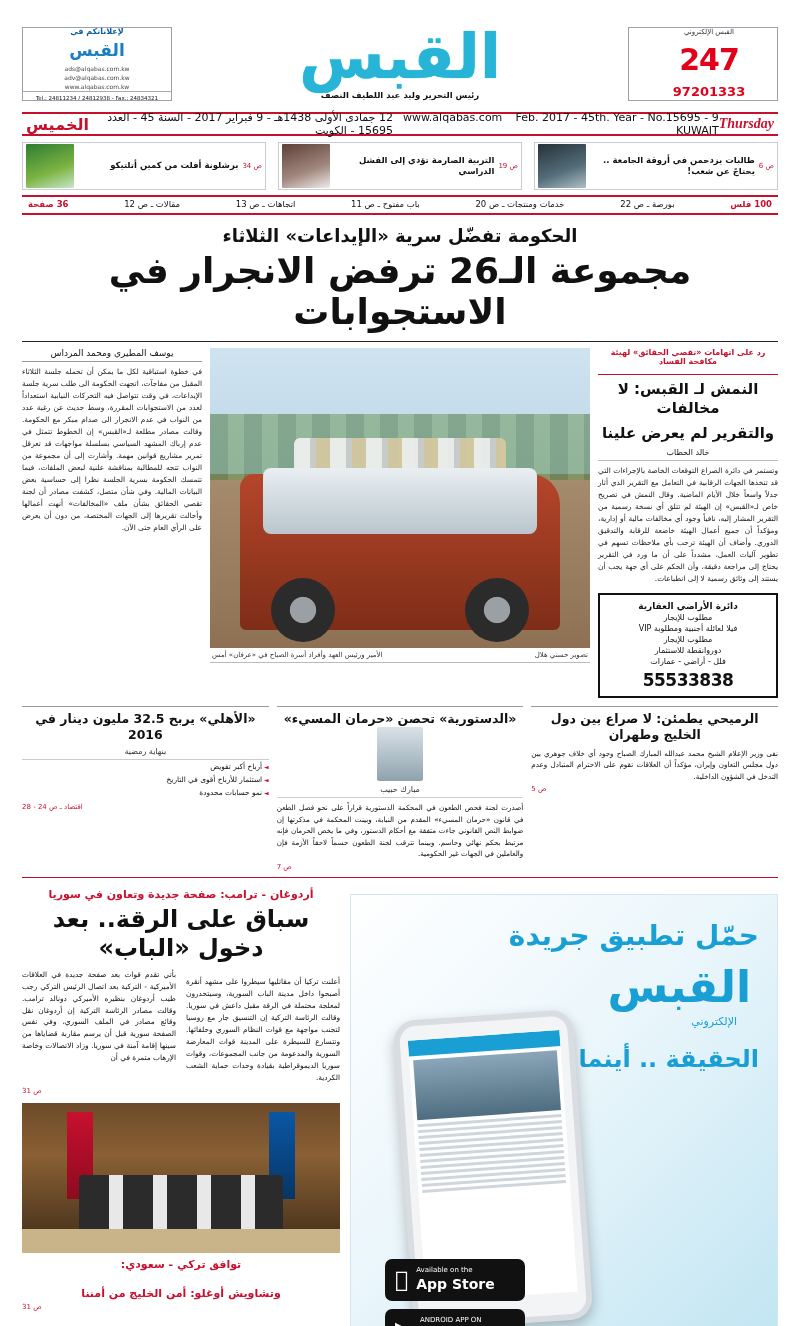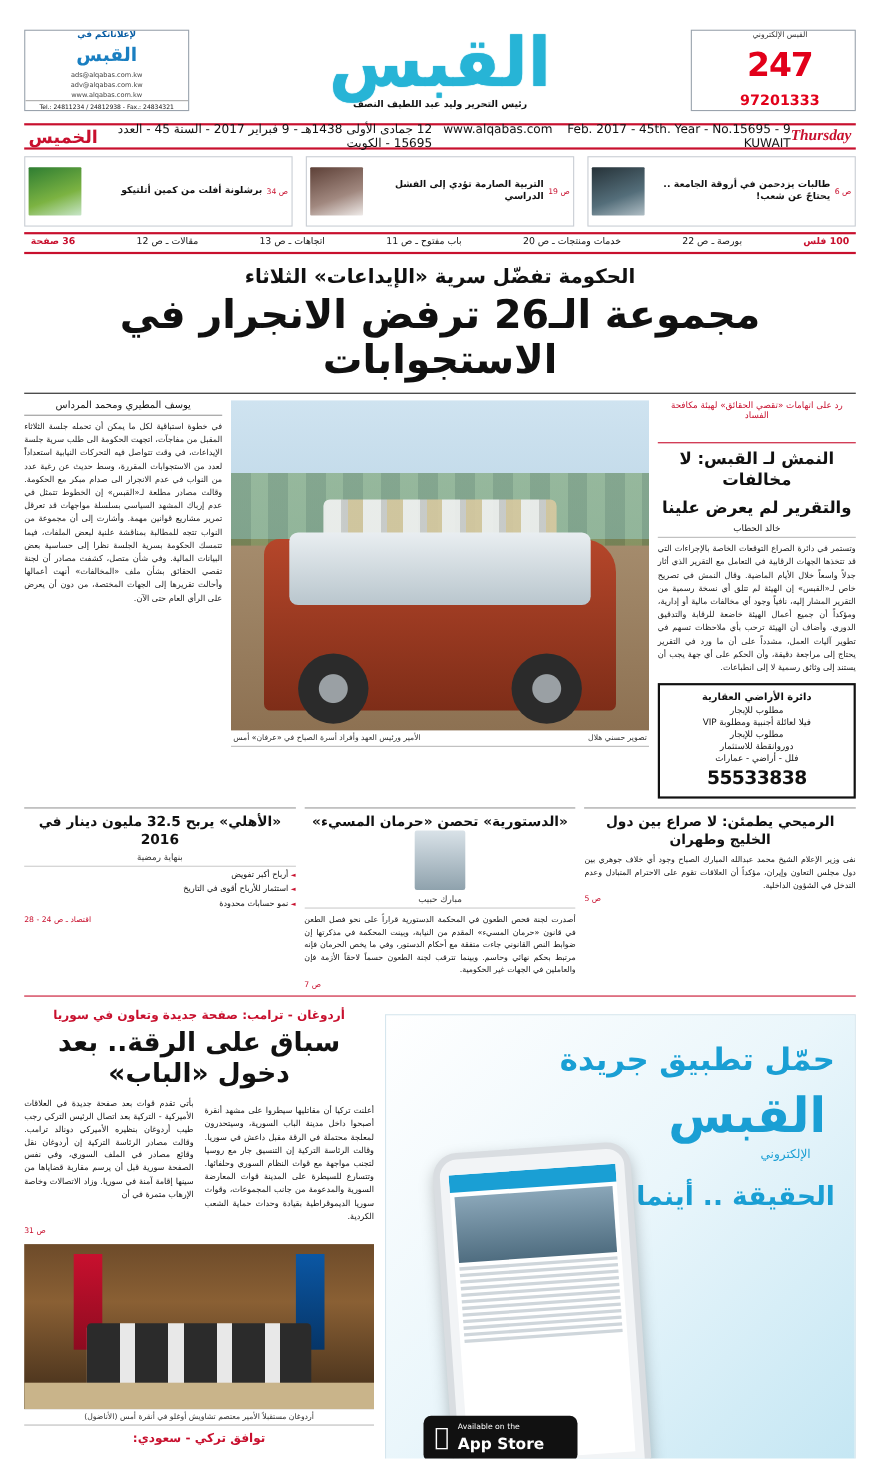--- a/index.html
+++ b/index.html
@@ -57,21 +57,21 @@
     border-top: 2px solid #c8102e; border-bottom: 2px solid #c8102e;
     padding: 3px 4px; margin-top: 2px; height: 24px;
   }
   .info-day { color:#c8102e; font-weight:bold; font-size:16px; }
   .info-center { font-size:11px; color:#111; display:flex; gap:10px; flex-direction: row-reverse;}
   .info-thursday { color:#c8102e; font-weight:bold; font-size:14px; font-style:italic; font-family:"Liberation Serif", serif;}
 
   
   .promo {
     display:flex; flex-direction: row-reverse; gap:12px;
-    margin-top:6px; height:64px;
+    margin-top:6px; height:48px;
   }
   .promo-cell {
     flex:1; border:1px solid #c9ced4; display:flex; flex-direction: row-reverse;
     align-items:center; gap:4px; padding:3px; overflow:hidden; position:relative;
     background:#fff;
   }
   .promo-img { width:48px; height:44px; flex:0 0 48px; border-radius:1px; }
   .pi1 { background: linear-gradient(160deg,#2e7d32,#7cb342 60%,#c8e6c9); }
   .pi3 { background: linear-gradient(160deg,#5d4037,#a1887f 60%,#efebe9); }
   .pi4 { background: linear-gradient(160deg,#263238,#546e7a 60%,#b0bec5); }
@@ -122,21 +122,21 @@
       opacity:.9; border-radius:6px 6px 0 0;}
   .lp-sky-trees { position:absolute; top:22%; left:0; right:0; height:22%;
       background: repeating-linear-gradient(90deg,#4f7a44 0 18px, #6f9a5c 18px 34px); opacity:.55;}
   .photo-cap {
     display:flex; flex-direction: row-reverse; justify-content:space-between;
     font-size:7px; color:#333; padding:3px 2px; border-bottom:1px solid #bbb;
   }
   .author-line { font-size:8px; text-align:center; color:#111; border-bottom:1px solid #bbb; padding-bottom:3px; margin:4px 0;}
 
   
-  .rc-head { font-size:8px; color:#c8102e; text-align:center; font-weight:normal; border-bottom:1px solid #c8102e; padding-bottom:20px;}
+  .rc-head { font-size:8px; color:#c8102e; text-align:center; font-weight:bold; border-bottom:1px solid #c8102e; padding-bottom:8px;}
   .rc-title { font-size:15px; font-weight:bold; text-align:center; line-height:1.3; margin:5px 0; }
 
   .adbox {
     border:2px solid #111; margin-top:8px; padding:6px; text-align:center;
   }
   .adbox .t1 { font-size:9px; font-weight:bold; }
   .adbox .t2 { font-size:8px; margin-top:2px;}
   .adbox .phone { font-size:17px; font-weight:bold; letter-spacing:-.5px; margin-top:4px;}
 
   
@@ -356,24 +356,20 @@
         <p>بأتي تقدم قوات بعد صفحة جديدة في العلاقات الأميركية - التركية بعد اتصال الرئيس التركي رجب طيب أردوغان بنظيره الأميركي دونالد ترامب. وقالت مصادر الرئاسة التركية إن أردوغان نقل وقائع مصادر في الملف السوري، وفي نفس الصفحة سورية قبل أن يرسم مقاربة قضاياها من سينها إقامة آمنة في سوريا. وزاد الاتصالات وخاصة الإرهاب متمرة في أن</p>
       </div>
       <div class="tb-more">ص 31</div>
 
       <div class="syria-photo">
         <div class="sp-flag1"></div>
         <div class="sp-flag2"></div>
         <div class="sp-men"></div>
         <div class="sp-chair"></div>
       </div>
-      <div class="cap-small">
-        <span>أردوغان مستقبلاً الأمير معتصم تشاويش أوغلو في أنقرة أمس</span>
-        <span>(الأناضول)</span>
-      </div>
       <div class="bottom-redline">توافق تركي - سعودي:</div>
       <div class="bottom-redline2">وتشاويش أوغلو: أمن الخليج من أمننا</div>
       <div class="tb-more">ص 31</div>
     </div>
 
     <div class="lower-left">
       <div class="appad">
         <div class="ad-h1">حمّل تطبيق جريدة</div>
         <div class="ad-logo">القبس</div>
         <div class="ad-logo-sub">الإلكتروني</div>

